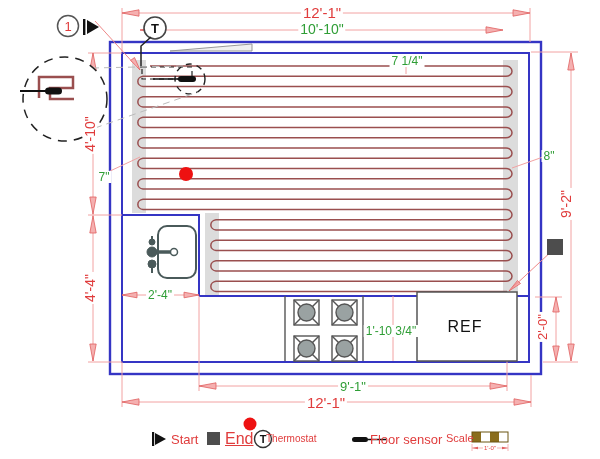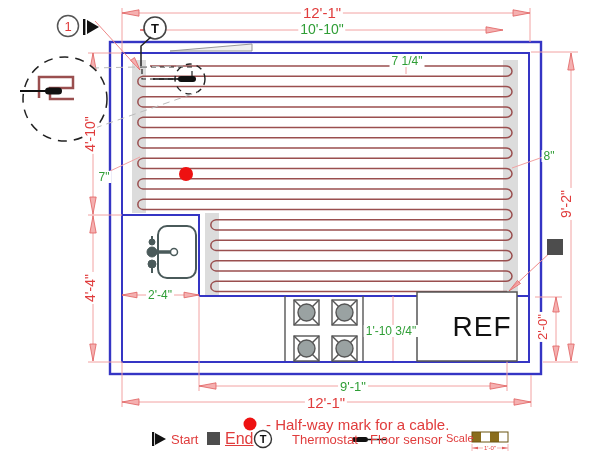--- a/index.html
+++ b/index.html
@@ -215,26 +215,25 @@
 <div class="lbl-rot red" style="left:90px;top:288px;font-size:14px;">4'-4"</div>
 <div class="lbl green" style="left:104px;top:177px;font-size:12px;">7"</div>
 <div class="lbl green" style="left:549px;top:156px;font-size:12px;">8"</div>
 <div class="lbl-rot red" style="left:566px;top:204px;font-size:14px;">9'-2"</div>
 <div class="lbl-rot red" style="left:542px;top:327px;font-size:13px;">2'-0"</div>
 <div class="lbl green" style="left:160px;top:295px;font-size:12px;">2'-4"</div>
 <div class="lbl green" style="left:391px;top:331px;font-size:12px;">1'-10 3/4"</div>
 <div class="lbl green" style="left:353px;top:386px;font-size:13px;">9'-1"</div>
 <div class="lbl red" style="left:326px;top:402px;font-size:15px;">12'-1"</div>
 
-<div class="lbl black" style="left:482px;top:327px;font-size:28px;letter-spacing:1px;background:transparent;">REF</div>
+<div class="lbl black" style="left:465px;top:327px;font-size:16px;letter-spacing:1px;background:transparent;">REF</div>
 <div class="lbl red" style="left:68px;top:26px;font-size:13px;background:transparent;">1</div>
 <div class="lbl black" style="left:155px;top:28px;font-size:13px;font-weight:bold;background:transparent;">T</div>
 
-<div class="lbl-left red" style="left:266px;top:424px;font-size:15px;">- Half-way mark for a cable.</div>
 <div class="lbl-left red" style="left:171px;top:439px;font-size:13px;text-align:right;">Start</div>
 <div class="lbl-left red" style="left:225px;top:439px;font-size:16px;text-decoration:underline;">End</div>
 <div class="lbl black" style="left:263px;top:439px;font-size:11px;font-weight:bold;background:transparent;">T</div>
-<div class="lbl-left red" style="left:292px;top:439px;font-size:13px;">Thermostat</div>
+<div class="lbl-left red" style="left:266px;top:439px;font-size:10px;">Thermostat</div>
 <div class="lbl-left red" style="left:370px;top:439px;font-size:13px;">Floor sensor</div>
 <div class="lbl-left red" style="left:446px;top:438px;font-size:11px;text-align:center;">Scale</div>
 <div class="lbl red" style="left:490px;top:448px;font-size:6px;padding:0 1px;">1'-0"</div>
 
 </div>
 
 </body></html>

